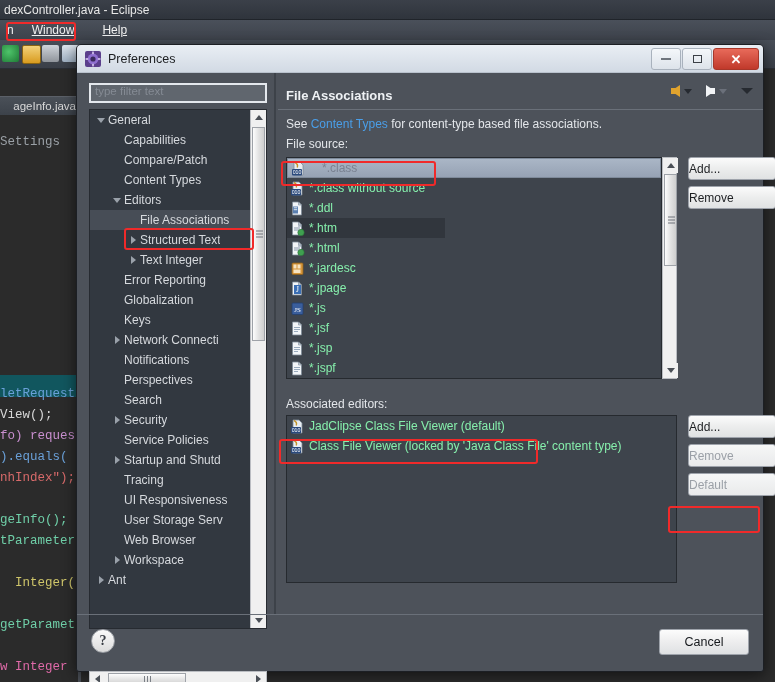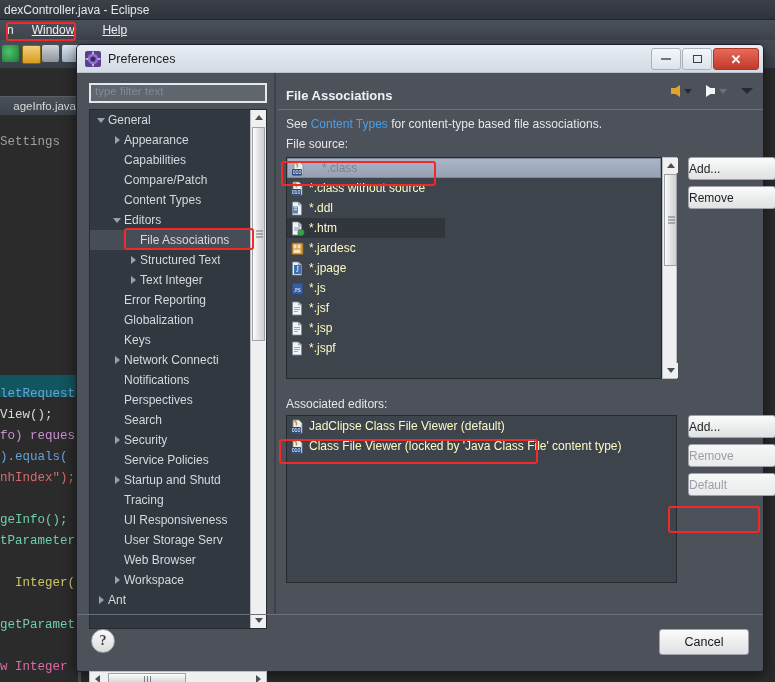--- a/index.html
+++ b/index.html
@@ -218,21 +218,21 @@
   .rp-desc { position: absolute; left: 8px; top: 44px; font-size: 12px; color: #e3e6ea; }
   .rp-desc a { color: #4a9ee8; text-decoration: none; }
   .rp-label { position: absolute; left: 8px; font-size: 12px; color: #e3e6ea; }
 
   .list-box {
     position: absolute; background: #3e444c;
     border: 1px solid #262a2f; box-sizing: border-box; overflow: hidden;
   }
   .list-row {
     height: 20px; display: flex; align-items: center;
-    font-size: 12px; color: #fef9c3; padding-left: 3px; white-space: nowrap;
+    font-size: 12px; color: #86efac; padding-left: 3px; white-space: nowrap;
   }
   .list-row.sel-blue {
     background: linear-gradient(#aab6c6,#96a2b4);
     color: #7a8292;
     border: 1px solid #7e8a9a; box-sizing: border-box;
     margin-right: 0;
     gap: 12px;
   }
   .list-row.sel-dark { background: #31363d; }
   .file-ico { width: 15px; height: 15px; margin-right: 4px; flex: 0 0 auto; }
@@ -349,27 +349,20 @@
         <div class="tree-list" id="tree-list">
             <div class="tree-row">
               <span style="flex: 0 0 4px;"></span>
               <span class="twisty">
                 <span class="tri-down"></span>
               </span>
               <span class="tree-label">General</span>
             </div>
             <div class="tree-row">
               <span style="flex: 0 0 20px;"></span>
-              <span class="twisty">
-                <span class="tri-right"></span>
-              </span>
-              <span class="tree-label">Appearance</span>
-            </div>
-            <div class="tree-row">
-              <span style="flex: 0 0 20px;"></span>
               <span class="twisty"></span>
               <span class="tree-label">Capabilities</span>
             </div>
             <div class="tree-row">
               <span style="flex: 0 0 20px;"></span>
               <span class="twisty"></span>
               <span class="tree-label">Compare/Patch</span>
             </div>
             <div class="tree-row">
               <span style="flex: 0 0 20px;"></span>
@@ -581,20 +574,29 @@
                 <span class="file-ico"><svg width="15" height="15" viewBox="0 0 15 15">
                     <path d="M2.5 1 h6 l3 3 v10 h-9 z" fill="#f2f5f8" stroke="#7d8a97" stroke-width="0.8"></path>
                     <path d="M8.5 1 v3 h3 z" fill="#cdd8e2" stroke="#7d8a97" stroke-width="0.6"></path>
                     <circle cx="11" cy="11.5" r="3.2" fill="#3fa050" stroke="#2b6f38" stroke-width="0.6"></circle>
                     <path d="M8 5 h3 M4 7 h6 M4 9 h5" stroke="#6f8294" stroke-width="0.8"></path>
                   </svg></span>
                 <span>*.htm</span>
               </div>
               <div class="list-row">
                 <span class="file-ico"><svg width="15" height="15" viewBox="0 0 15 15">
+                    <path d="M2.5 1 h6 l3 3 v10 h-9 z" fill="#f2f5f8" stroke="#7d8a97" stroke-width="0.8"></path>
+                    <path d="M8.5 1 v3 h3 z" fill="#cdd8e2" stroke="#7d8a97" stroke-width="0.6"></path>
+                    <circle cx="11" cy="11.5" r="3.2" fill="#3fa050" stroke="#2b6f38" stroke-width="0.6"></circle>
+                    <path d="M8 5 h3 M4 7 h6 M4 9 h5" stroke="#6f8294" stroke-width="0.8"></path>
+                  </svg></span>
+                <span>*.html</span>
+              </div>
+              <div class="list-row">
+                <span class="file-ico"><svg width="15" height="15" viewBox="0 0 15 15">
                     <rect x="2" y="2" width="11" height="11.5" rx="1" fill="#d6953a" stroke="#8e5f1c" stroke-width="0.8"></rect>
                     <rect x="3.5" y="3.5" width="3" height="4" fill="#f6e3c2"></rect>
                     <rect x="7.5" y="3.5" width="3" height="4" fill="#f6e3c2"></rect>
                     <rect x="3.5" y="8.5" width="7" height="3.5" fill="#f6e3c2"></rect>
                   </svg></span>
                 <span>*.jardesc</span>
               </div>
               <div class="list-row">
                 <span class="file-ico"><svg width="15" height="15" viewBox="0 0 15 15">
                     <path d="M2.5 1 h6 l3 3 v10 h-9 z" fill="#f2f5f8" stroke="#7d8a97" stroke-width="0.8"></path>

